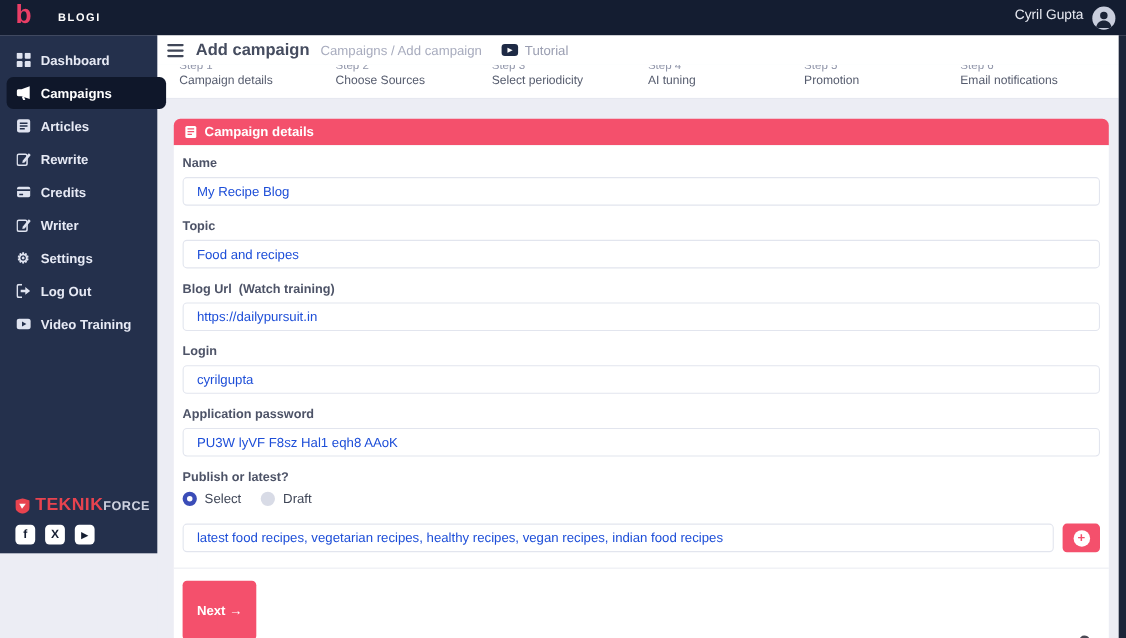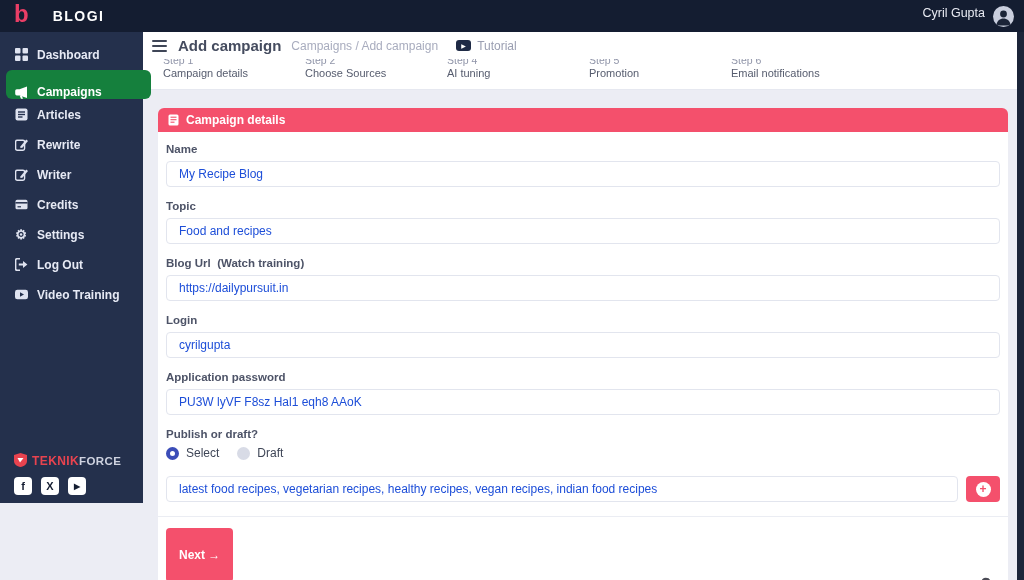--- a/index.html
+++ b/index.html
@@ -4,42 +4,42 @@
 <style>
   * { margin:0; padding:0; box-sizing:border-box; }
   html,body { width:1024px; height:580px; overflow:hidden; }
   body { font-family:"Liberation Sans", sans-serif; background:#ecedf4; position:relative; }
 
   
   .topbar { position:absolute; top:0; left:0; width:1024px; height:32px; background:#141d31;
             display:flex; align-items:center; justify-content:space-between; padding:0 10px 0 14px; z-index:40; }
   .brand { display:flex; align-items:center; gap:7px; }
   .brand-b { color:#ea3e66; font-size:24px; font-weight:800; line-height:20px; transform:translateY(-2px); }
-  .brand-name { color:#ffffff; font-size:14px; font-weight:700; letter-spacing:1.5px;padding-left:17px; }
+  .brand-name { color:#ffffff; font-size:10px; font-weight:700; letter-spacing:1.5px;padding-left:17px; }
   .topbar-right { display:flex; gap:8px; }
   .user-name { color:#e9ebf3; font-size:12.5px; }
   .avatar { width:21px; height:21px; border-radius:50%; background:#c9cedd; overflow:hidden; position:relative; }
 
   
   .scrollstrip { position:absolute; top:32px; right:0; width:7px; height:548px; background:#1c2539; z-index:30; }
 
   
   .sidebar { position:absolute; top:32px; left:0; width:143px; height:471px; background:#24304c;
              display:flex; flex-direction:column; z-index:35; }
   .nav { padding-top:8px; }
   .nav-item { display:flex; align-items:center; gap:9px; height:29px; margin:0 6px 1px 6px;
               padding:0 8px; border-radius:6px; color:#e7eaf5; font-size:12px; font-weight:600; cursor:pointer; }
   .nav-item .ic { width:14px; height:13px; display:flex; align-items:center; justify-content:center; color:#dfe3f0; flex:0 0 14px; }
-  .nav-item.active { background:#15803d; margin-right:-8px; color:#ffffff;align-items:flex-end; }
+  .nav-item.active { background:#0f172a; margin-right:-8px; color:#ffffff; }
   .nav-item.active .ic { color:#ffffff; }
   .gear-glyph { font-size:13px; line-height:13px; }
 
   .sidebar-footer { margin-top:auto; padding:0 0 8px 14px; }
   .tf-row { display:flex; align-items:center; gap:5px; margin-bottom:8px; }
-  .tf-teknik { color:#e8434f; font-size:12px; font-weight:800; letter-spacing:.4px; }
+  .tf-teknik { color:#e8434f; font-size:16px; font-weight:800; letter-spacing:.4px; }
   .tf-force { color:#cfd3e0; font-size:11.5px; font-weight:800; letter-spacing:.4px; }
   .socials { display:flex; gap:9px; }
   .social { width:18px; height:18px; background:#ffffff; border-radius:4px; display:flex; align-items:center;
             justify-content:center; color:#141d31; font-size:11px; font-weight:800; cursor:pointer; }
   .social .yt { font-size:8px; }
 
   
   .main { position:absolute; top:32px; left:143px; width:874px; height:548px; display:flex; flex-direction:column; }
   .page-header { height:27px; background:#ffffff; display:flex; align-items:center; padding:0 9px; flex:0 0 27px; }
   .burger { width:15px; display:flex; flex-direction:column; gap:3px; cursor:pointer; margin-right:11px; }
@@ -147,35 +147,35 @@
         <svg width="13" height="13" viewBox="0 0 13 13">
             <rect x="0.6" y="2.2" width="9" height="10" rx="1.6" fill="none" stroke="currentColor" stroke-width="1.4"></rect>
             <path d="M5.6 8.2 L11.2 1.4 L13 2.9 L7.4 9.7 L5.3 10.1 Z" fill="currentColor"></path>
           </svg>
       </span>
       <span>Rewrite</span>
     </div>
     <div class="nav-item">
       <span class="ic">
         <svg width="13" height="13" viewBox="0 0 13 13">
-            <rect x="0.6" y="2.2" width="9" height="10" rx="1.6" fill="none" stroke="currentColor" stroke-width="1.4"></rect>
-            <path d="M5.6 8.2 L11.2 1.4 L13 2.9 L7.4 9.7 L5.3 10.1 Z" fill="currentColor"></path>
-          </svg>
-      </span>
-      <span>Writer</span>
-    </div>
-    <div class="nav-item">
-      <span class="ic">
-        <svg width="13" height="13" viewBox="0 0 13 13">
             <rect x="0.5" y="1.8" width="12" height="9.5" rx="1.6" fill="currentColor"></rect>
             <line x1="0.5" y1="4.8" x2="12.5" y2="4.8" stroke="#24304c" stroke-width="1.5"></line>
             <line x1="2.5" y1="8.8" x2="6" y2="8.8" stroke="#24304c" stroke-width="1.2"></line>
           </svg>
       </span>
       <span>Credits</span>
+    </div>
+    <div class="nav-item">
+      <span class="ic">
+        <svg width="13" height="13" viewBox="0 0 13 13">
+            <rect x="0.6" y="2.2" width="9" height="10" rx="1.6" fill="none" stroke="currentColor" stroke-width="1.4"></rect>
+            <path d="M5.6 8.2 L11.2 1.4 L13 2.9 L7.4 9.7 L5.3 10.1 Z" fill="currentColor"></path>
+          </svg>
+      </span>
+      <span>Writer</span>
     </div>
     <div class="nav-item">
       <span class="ic gear-glyph">⚙</span>
       <span>Settings</span>
     </div>
     <div class="nav-item">
       <span class="ic">
         <svg width="13" height="13" viewBox="0 0 13 13">
             <path d="M5 0.7 H2.2 A1.6 1.6 0 0 0 0.6 2.3 V10.7 A1.6 1.6 0 0 0 2.2 12.3 H5" fill="none" stroke="currentColor" stroke-width="1.6"></path>
             <path d="M8 3 L12.4 6.5 L8 10 V7.6 H3.8 V5.4 H8 Z" fill="currentColor"></path>
@@ -237,20 +237,24 @@
   <div class="steps">
     <div class="step">
       <div class="step-num">Step 1</div>
       <div class="step-label">Campaign details</div>
     </div>
     <div class="step">
       <div class="step-num">Step 2</div>
       <div class="step-label">Choose Sources</div>
     </div>
     <div class="step">
+      <div class="step-num">Step 3</div>
+      <div class="step-label">Select periodicity</div>
+    </div>
+    <div class="step">
       <div class="step-num">Step 4</div>
       <div class="step-label">AI tuning</div>
     </div>
     <div class="step">
       <div class="step-num">Step 5</div>
       <div class="step-label">Promotion</div>
     </div>
     <div class="step">
       <div class="step-num">Step 6</div>
       <div class="step-label">Email notifications</div>
@@ -280,21 +284,21 @@
         <span class="watch-link">(Watch training)</span>
       </div>
       <input class="t-input" type="text" value="https://dailypursuit.in" style="">
 
       <div class="field-label">Login</div>
       <input class="t-input" type="text" value="cyrilgupta" style="">
 
       <div class="field-label">Application password</div>
       <input class="t-input" type="text" value="PU3W lyVF F8sz Hal1 eqh8 AAoK" style="">
 
-      <div class="field-label">Publish or draft?</div>
+      <div class="field-label">Publish or latest?</div>
       <div class="radio-row">
         <div class="radio-opt">
           <span class="radio sel"></span>
           <span>Select</span>
         </div>
         <div class="radio-opt">
           <span class="radio unsel"></span>
           <span>Draft</span>
         </div>
       </div>

